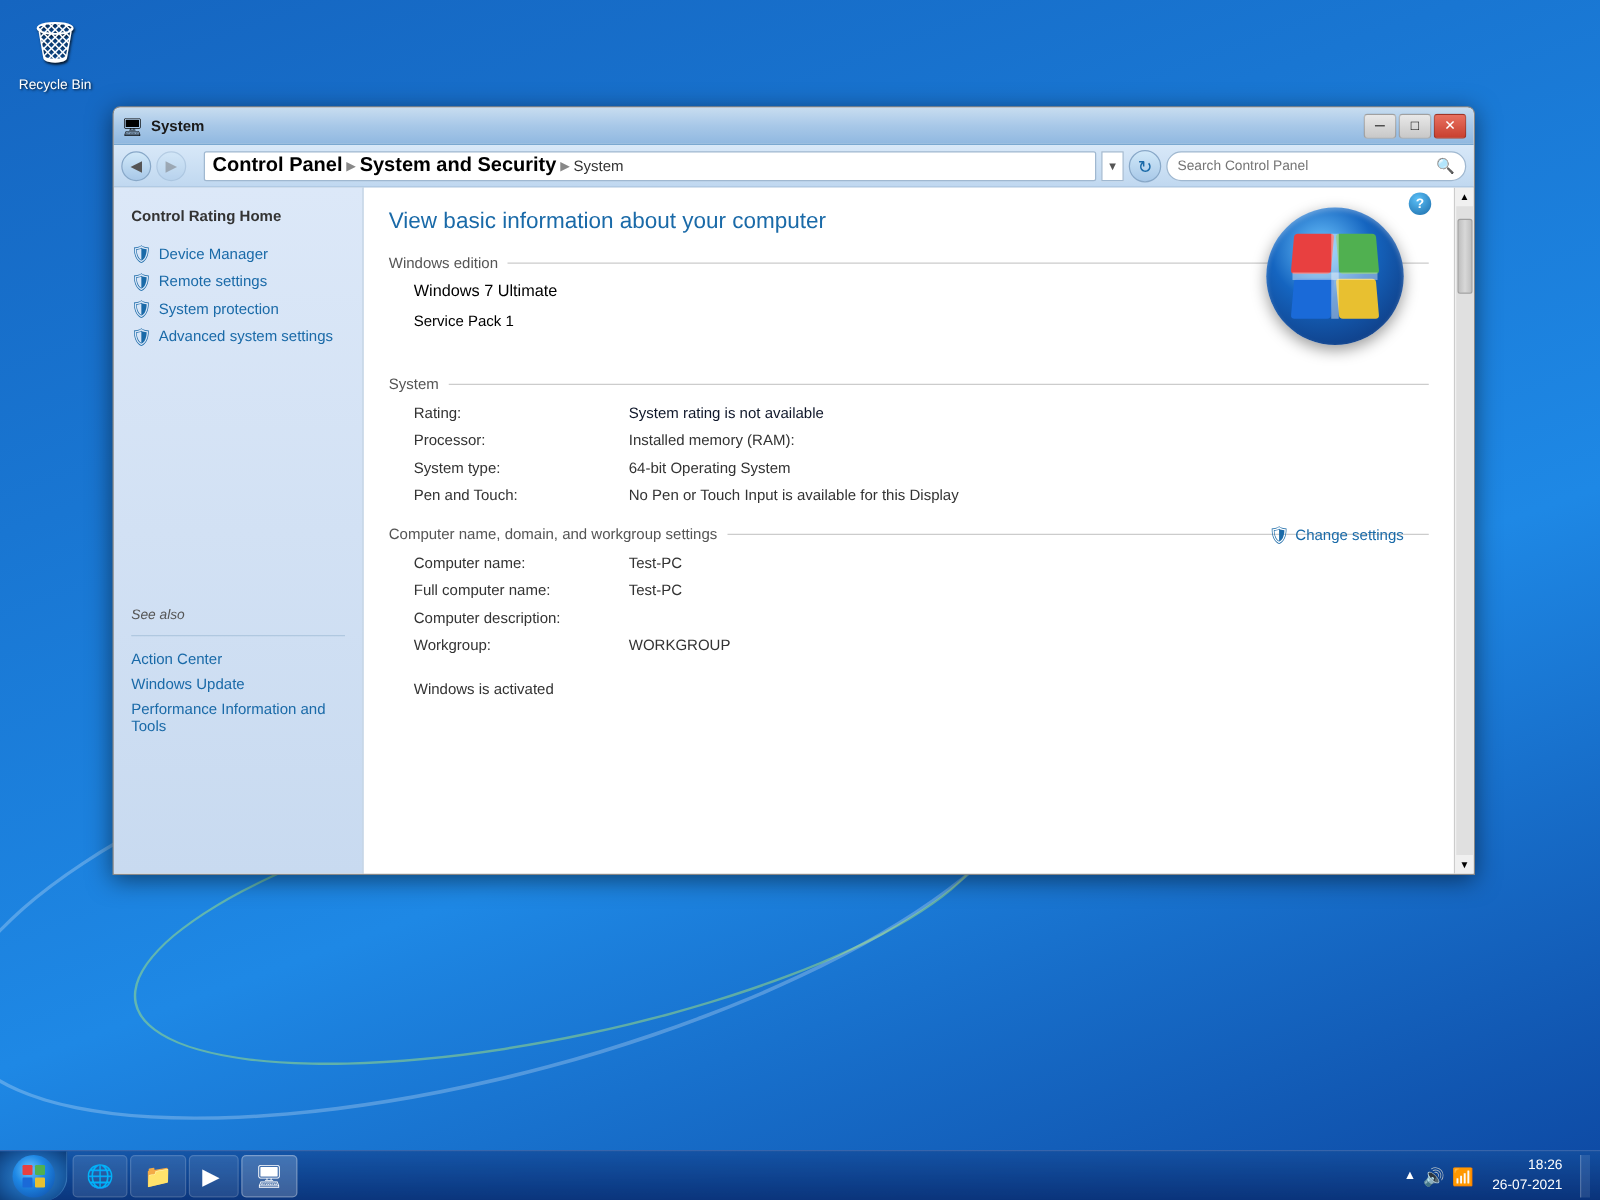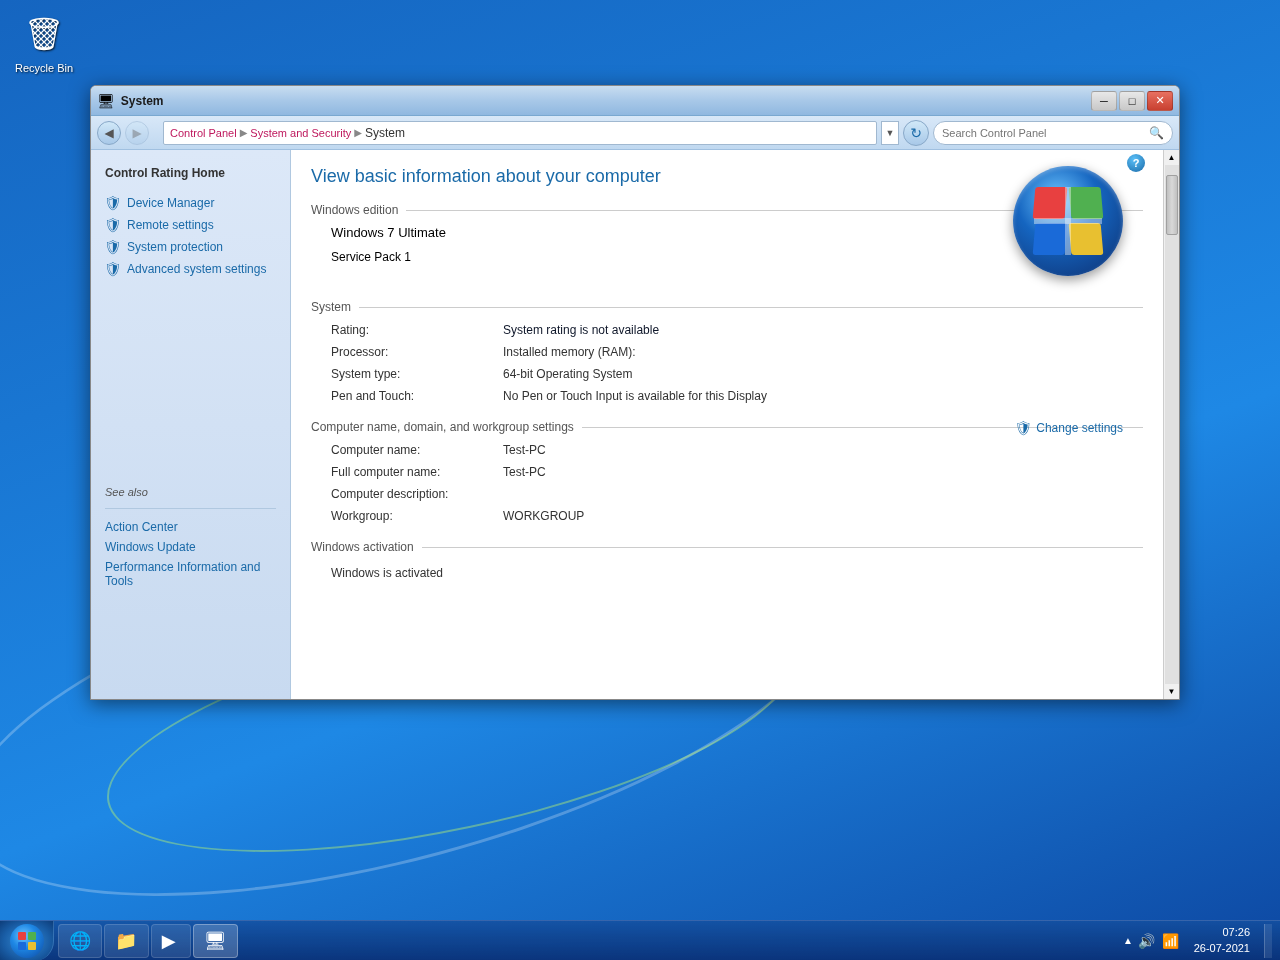--- a/index.html
+++ b/index.html
@@ -241,24 +241,25 @@
       height: 24px;
       background: white;
       border: 1px solid #a0b8d0;
       border-radius: 2px;
       display: flex;
       align-items: center;
       padding: 0 6px;
       gap: 0;
     }
     .breadcrumb-item {
-      color: #be185d;
-      font-size: 11px;
+      color: #000000;
+      font-size: 16px;
       cursor: pointer;
       white-space: nowrap;
+      font-weight: bold;
     }
     .breadcrumb-sep {
       color: #888;
       font-size: 10px;
       margin: 0 3px;
     }
     .breadcrumb-current {
       color: #333;
       font-size: 12px;
     }
@@ -673,23 +674,20 @@
           <div class="info-label">Full computer name:</div>
           <div class="info-value">Test-PC</div>
 
           <div class="info-label">Computer description:</div>
           <div class="info-value"></div>
 
           <div class="info-label">Workgroup:</div>
           <div class="info-value">WORKGROUP</div>
         </div>
 
-        <div class="section-header">
-          <span>Windows activation</span>
-        </div>
         <div style="padding: 4px 20px; color:#333; font-size:12px;">
           <span>Windows is activated</span>
         </div>
       </div>
 
       <div class="scrollbar-area">
         <div class="scroll-up">▲</div>
         <div class="scroll-track">
           <div class="scroll-thumb"></div>
         </div>
@@ -725,19 +723,19 @@
       </div>
     </div>
 
     <div class="taskbar-right">
       <div class="system-tray">
         <span style="font-size:10px; color:white; cursor:pointer;">▲</span>
         <span style="font-size:14px;">🔊</span>
         <span style="font-size:14px;">📶</span>
       </div>
       <div class="clock">
-        <div>07:26</div>
+        <div>18:26</div>
         <div>26-07-2021</div>
       </div>
       <div class="show-desktop"></div>
     </div>
   </div>
 </div>
 
 </body></html>

